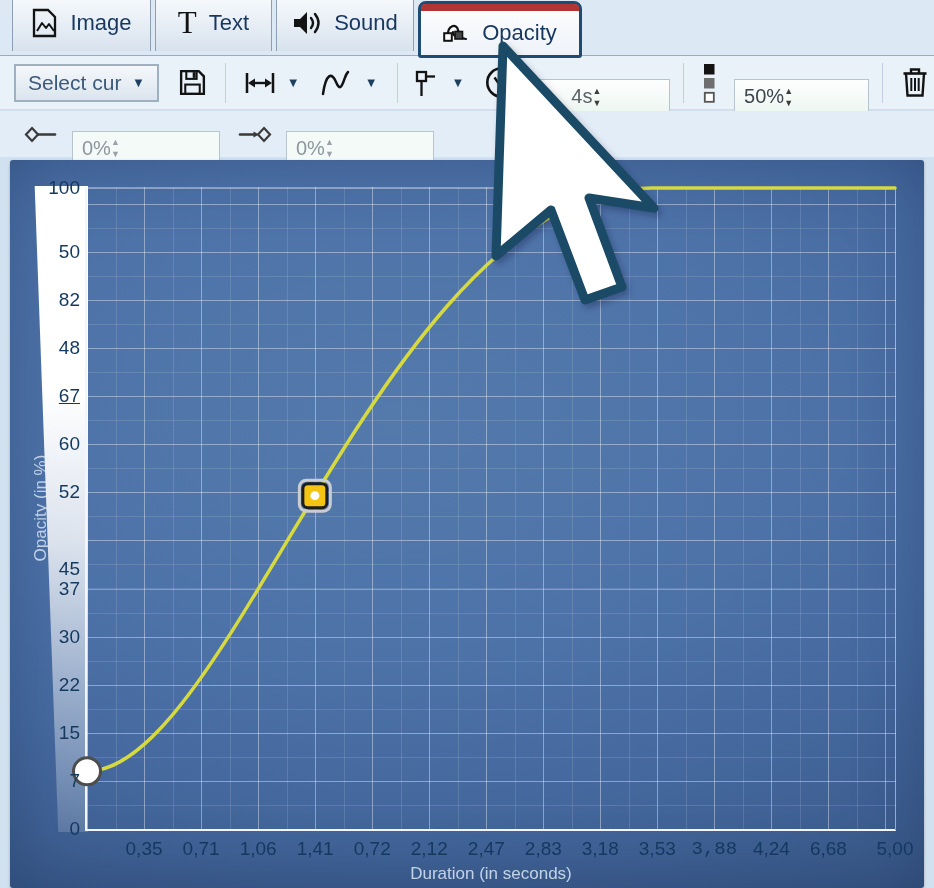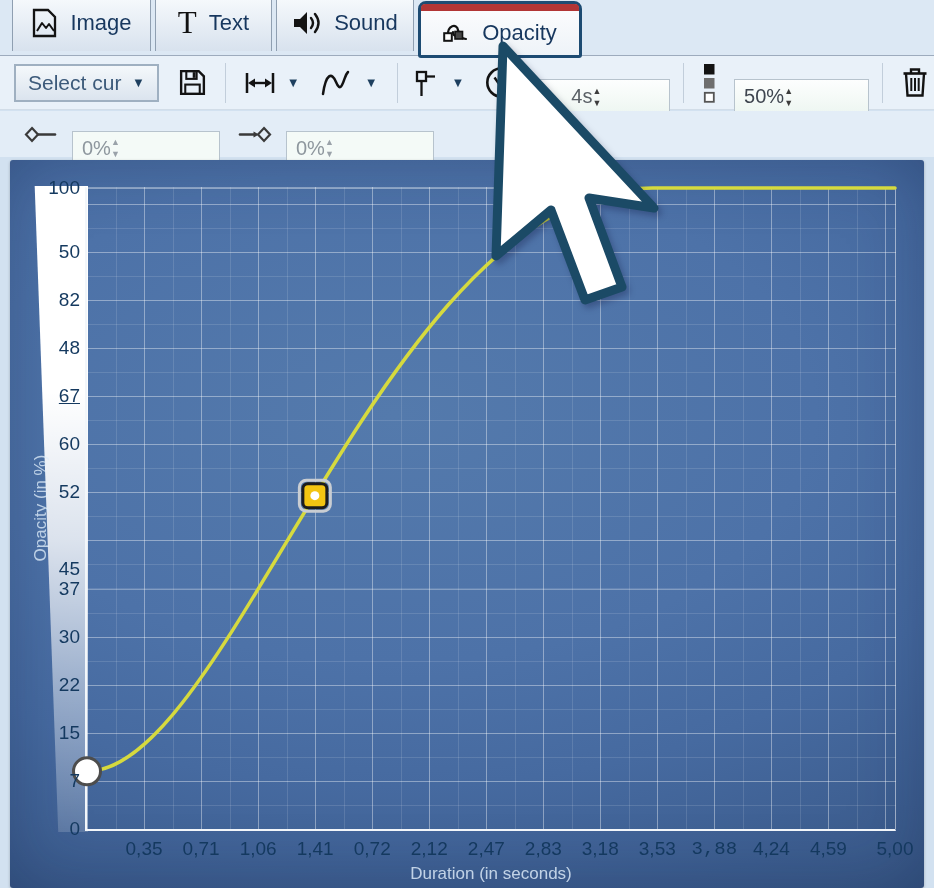--- a/index.html
+++ b/index.html
@@ -245,21 +245,21 @@
       <div class="xtick" style="left: 171.134px;">1,06</div>
       <div class="xtick" style="left: 228.179px;">1,41</div>
       <div class="xtick" style="left: 285.224px;">0,72</div>
       <div class="xtick" style="left: 342.269px;">2,12</div>
       <div class="xtick" style="left: 399.314px;">2,47</div>
       <div class="xtick" style="left: 456.358px;">2,83</div>
       <div class="xtick" style="left: 513.242px;">3,18</div>
       <div class="xtick" style="left: 570.286px;">3,53</div>
       <div class="xtick" style="left: 627.331px; font-family: Liberation Mono, monospace;">3,88</div>
       <div class="xtick" style="left: 684.376px;">4,24</div>
-      <div class="xtick" style="left: 741.421px;">4,59</div>
+      <div class="xtick" style="left: 741.421px;">6,68</div>
       <div class="xtick" style="left: 808px;">5,00</div>
       <div class="ytick" style="top: 641px;">0</div>
       <div class="ytick" style="top: 592.925px;">7</div>
       <div class="ytick" style="top: 544.85px;">15</div>
       <div class="ytick" style="top: 496.775px;">22</div>
       <div class="ytick" style="top: 448.7px;">30</div>
       <div class="ytick" style="top: 400.625px;">37</div>
       <div class="ytick" style="top: 352.55px; margin-top: 28px;">45</div>
       <div class="ytick" style="top: 304.475px;">52</div>
       <div class="ytick" style="top: 256.4px;">60</div>

